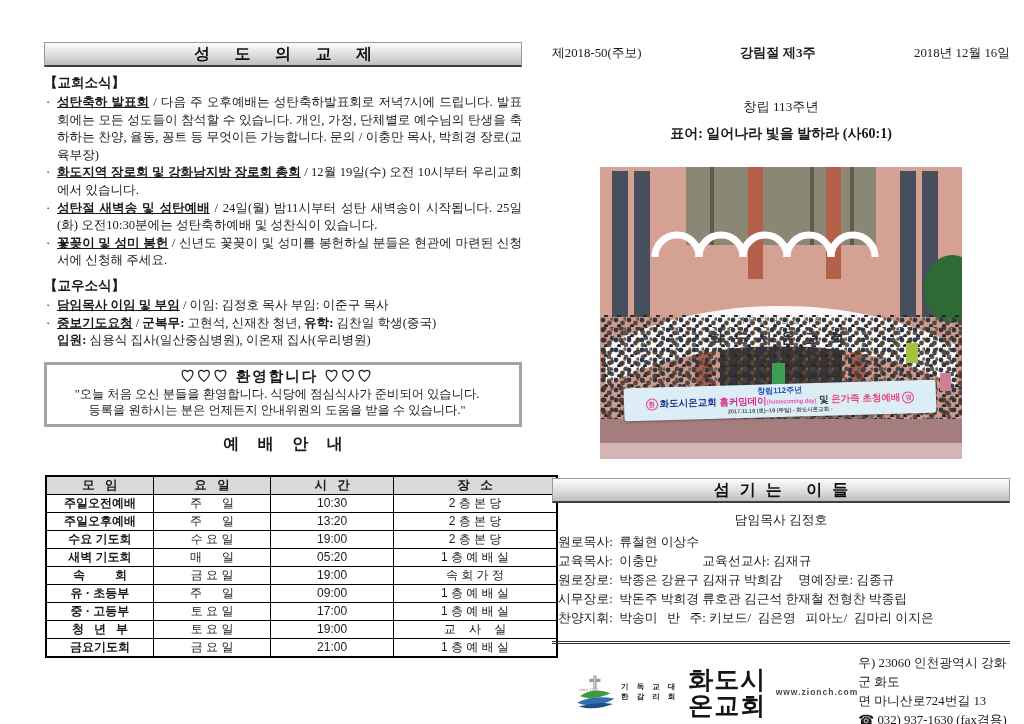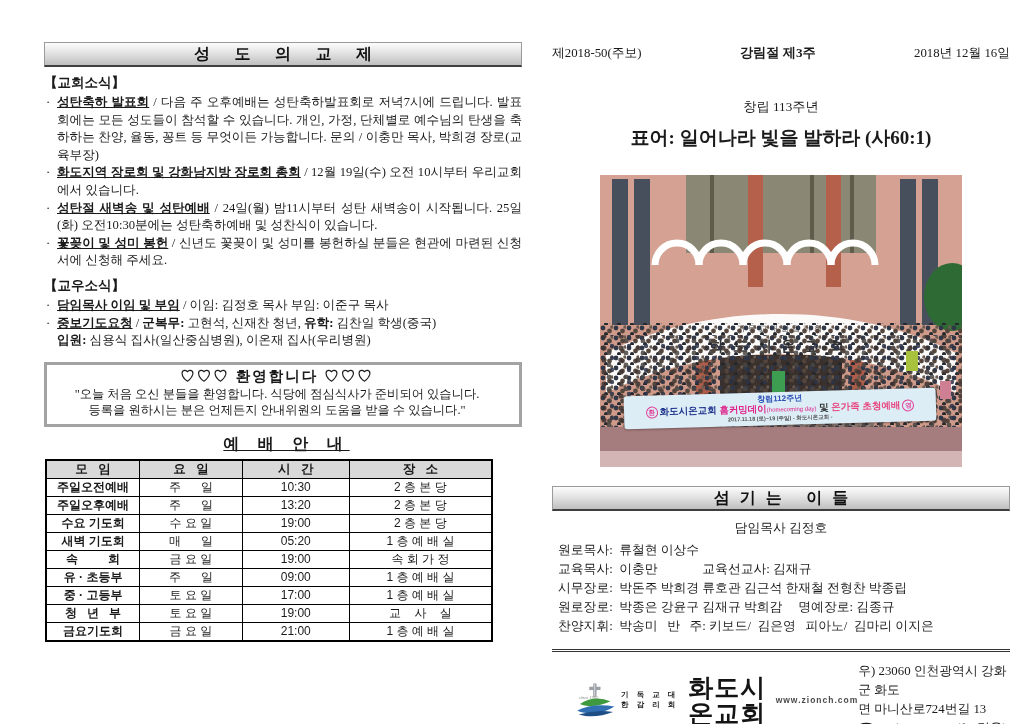--- a/index.html
+++ b/index.html
@@ -30,36 +30,36 @@
   
   .welcome-box{
     border:3px solid #a3a3a3;margin-top:12px;padding:2px 16px 5px 4px;text-align:center;
   }
   .welcome-title{font-family:"Liberation Sans",sans-serif;font-weight:bold;font-size:14.5px;letter-spacing:2px;}
   .welcome-line{font-size:12.3px;line-height:16.5px;}
 
   
   .service-title{
     text-align:center;font-family:"Liberation Sans",sans-serif;font-weight:bold;
-    font-size:16px;letter-spacing:7px;text-indent:7px;margin:7px 0 4px 0;text-decoration:underline;
-  }
-  table.service{border-collapse:collapse;width:448px;margin-left:1px;}
+    font-size:16px;letter-spacing:7px;text-indent:7px;margin:7px 0 20px 0;
+  }
+  table.service{border-collapse:collapse;width:513px;margin-left:1px;}
   table.service td{
     border:1px solid #000;height:15px;text-align:center;vertical-align:middle;
     font-family:"Liberation Sans",sans-serif;font-size:12px;white-space:pre;padding:0 2px;
   }
   table.service tr.hdr td{background:#d9d9d9;font-weight:bold;font-size:12.5px;}
   table.service td.c0{font-weight:bold;}
   table.service{border:2px solid #000;}
 
   
   .rp-header{display:flex;justify-content:space-between;align-items:baseline;font-size:12.8px;}
   .rp-header .season{font-weight:bold;font-size:13.2px;}
   .anniversary{text-align:center;font-size:13.2px;margin-top:36px;}
-  .motto{text-align:center;font-weight:bold;font-size:19px;margin-top:9px;}
+  .motto{text-align:center;font-weight:bold;font-size:14px;margin-top:9px;}
 
   
   .photo{position:relative;width:362px;height:292px;margin:24px auto 0 auto;background:#d5a193;}
   .photo svg{position:absolute;left:0;top:0;}
   .banner{
     position:absolute;left:24px;top:217px;width:312px;padding:2px 0 3px 0;
     background:#dcedf6;border-radius:3px;transform:rotate(-1.6deg);
     box-shadow:0 1px 2px rgba(60,40,40,.45);
     font-family:"Liberation Sans",sans-serif;text-align:center;line-height:1.15;
   }
@@ -276,22 +276,22 @@
     </div>
   </div>
 
   <div class="servants">
     <div class="section-bar">
       <span>섬기는 이들</span>
     </div>
     <div class="senior-line">담임목사 김정호</div>
     <div class="servant-line">원로목사:  류철현 이상수</div>
     <div class="servant-line">교육목사:  이충만              교육선교사: 김재규</div>
+    <div class="servant-line">원로장로:  박종은 강윤구 김재규 박희감     명예장로: 김종규</div>
     <div class="servant-line">시무장로:  박돈주 박희경 류호관 김근석 한재철 전형찬 박종립</div>
-    <div class="servant-line">원로장로:  박종은 강윤구 김재규 박희감     명예장로: 김종규</div>
     <div class="servant-line">찬양지휘:  박송미   반   주: 키보드/  김은영   피아노/  김마리 이지은</div>
   </div>
 
   <div class="rp-footer">
     <div class="logo-wrap">
       <svg width="62" height="52" viewBox="0 0 62 52">
         <g>
           <rect x="26" y="1" width="5" height="20" fill="#9aa0a6"></rect>
           <rect x="20" y="6" width="17" height="5" fill="#9aa0a6"></rect>
           <rect x="27" y="2" width="2" height="18" fill="#c9cdd2"></rect>

